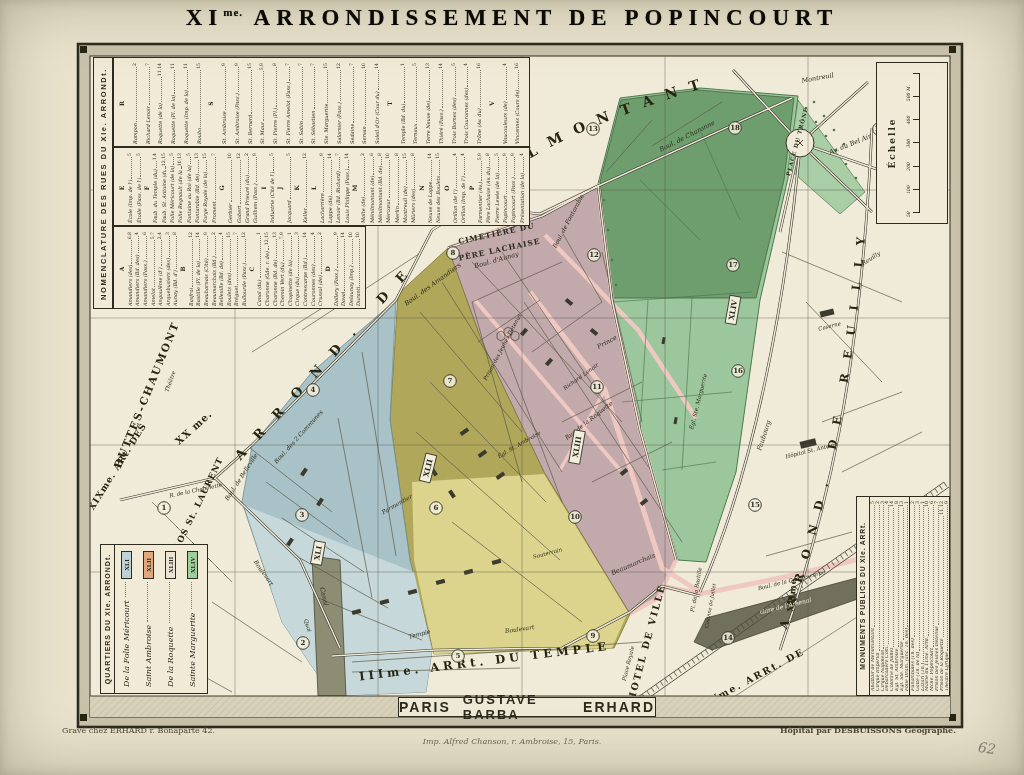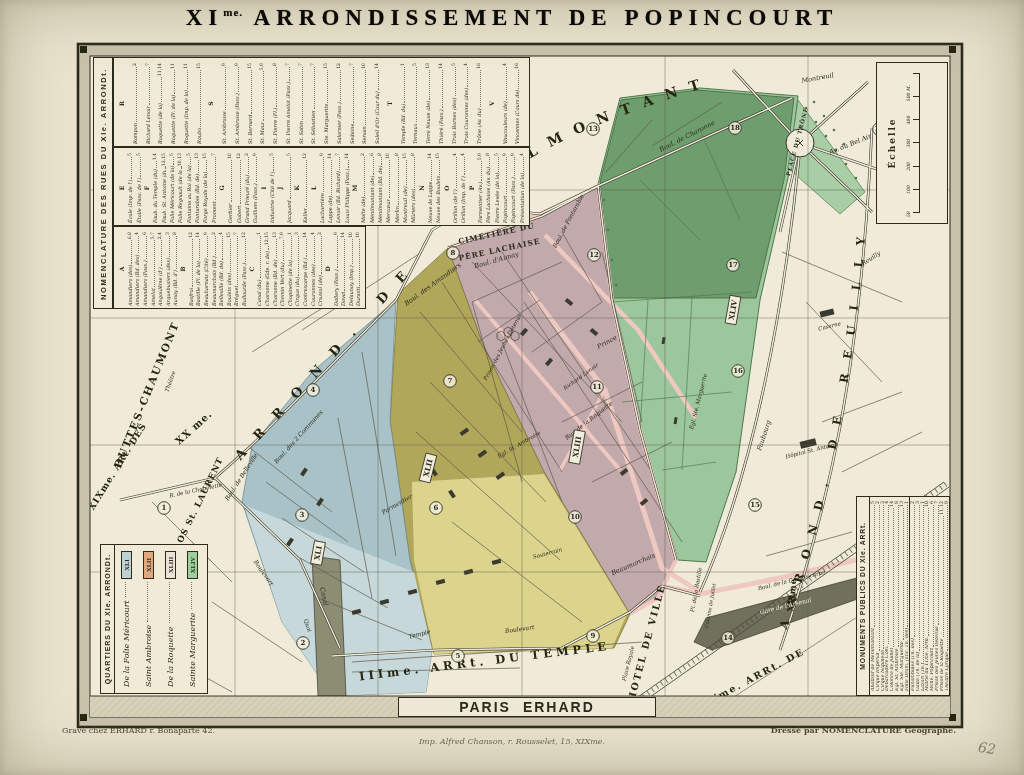--- a/index.html
+++ b/index.html
@@ -517,26 +517,27 @@
           </div>
           <div class="sc-tick">
             <span class="lab">500 M.</span>
           </div>
         </div>
     </div>
   </div>
 
   <div class="pubbox">
     <span class="s1">PARIS</span>
+    <span class="s2">GUSTAVE BARBA</span>
     <span class="s1">ERHARD</span>
   </div>
 
   <div class="credit engraver">Gravé chez ERHARD r. Bonaparte 42.</div>
-  <div class="credit printer">Imp. Alfred Chanson, r. Rousselet, 15, XIXme.</div>
-  <div class="credit author">Dressé par NOMENCLATURE Géographe.</div>
+  <div class="credit printer">Imp. Alfred Chanson, r. Ambroise, 15, Paris.</div>
+  <div class="credit author">Hôpital par DESBUISSONS Géographe.</div>
   <div class="handnote">62</div>
 
 <div class="nom-band" style="left: 113px; top: 57px; width: 417px; height: 90px;">
       <div class="nom-sec" style="left: 5px; top: 86px; width: 81px;">R</div>
       <div class="nom-entry" style="left: 17.75px; top: 86px; width: 81px;">
         <span class="n">Rampon</span>
         <span class="lead"></span>
         <span class="p">2</span>
       </div>
       <div class="nom-entry" style="left: 30.5px; top: 86px; width: 81px;">

